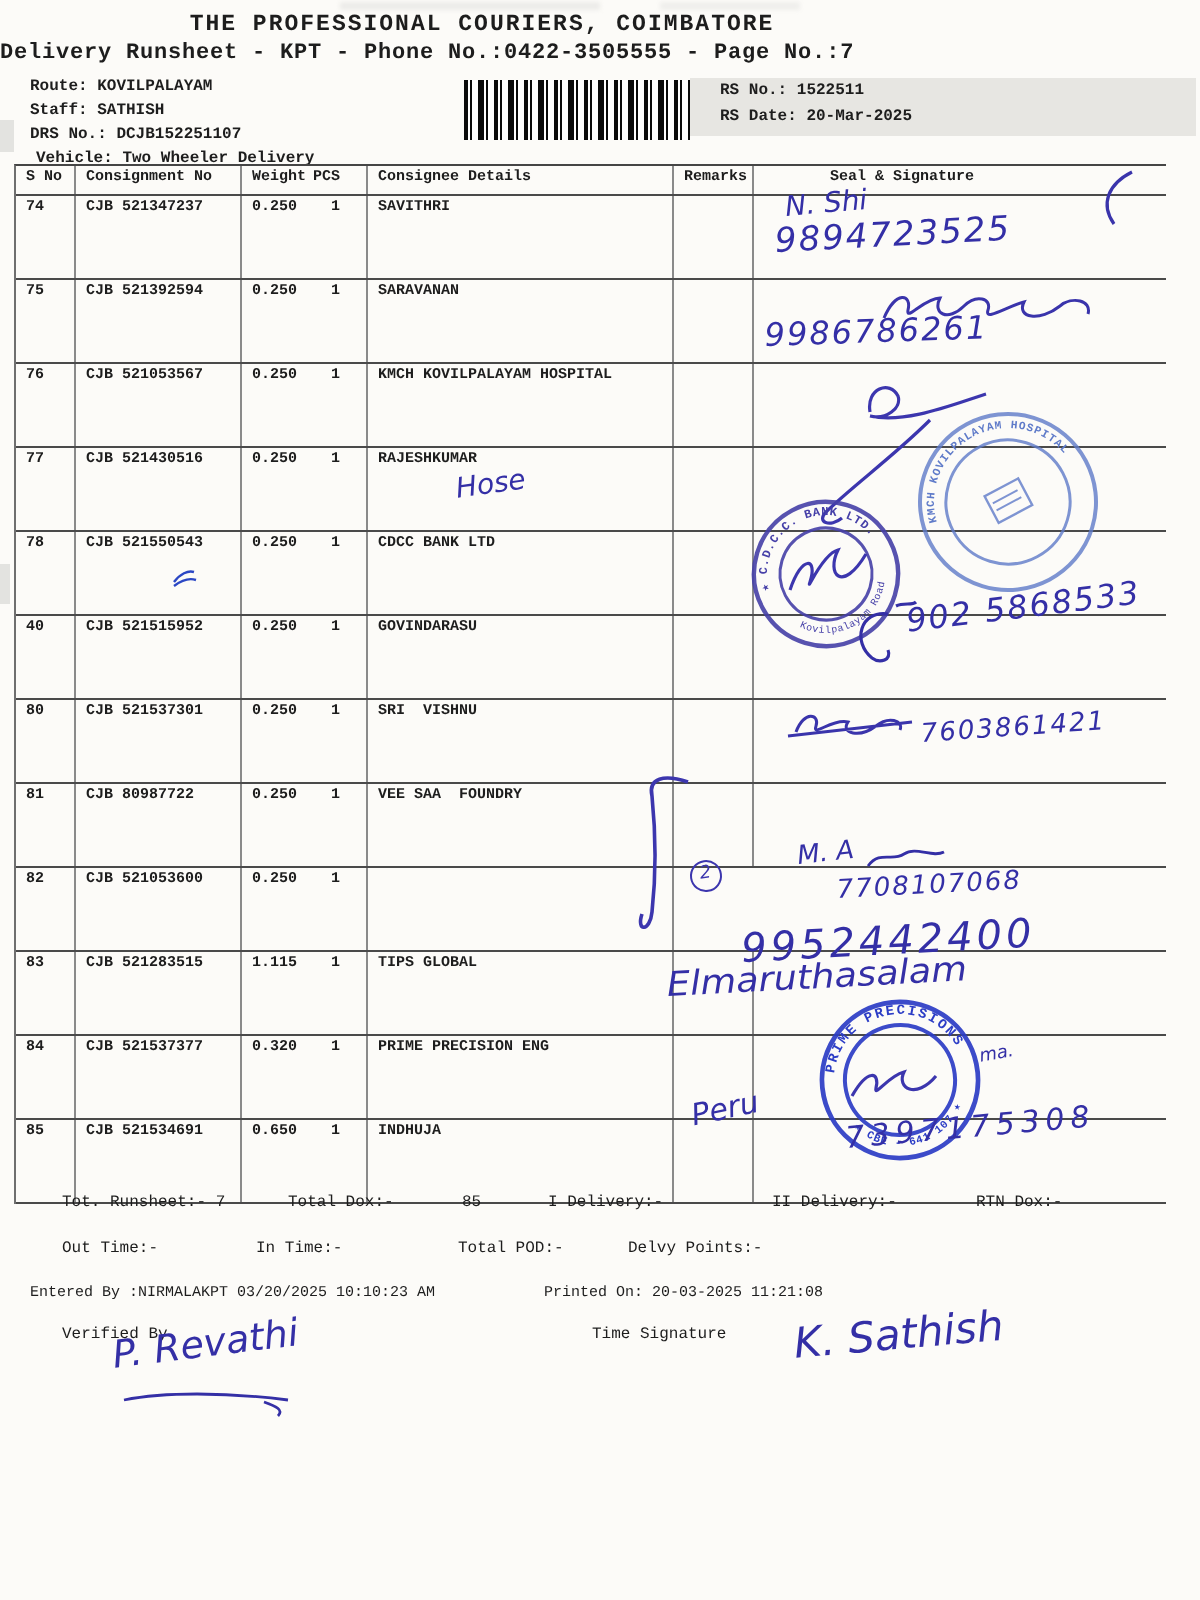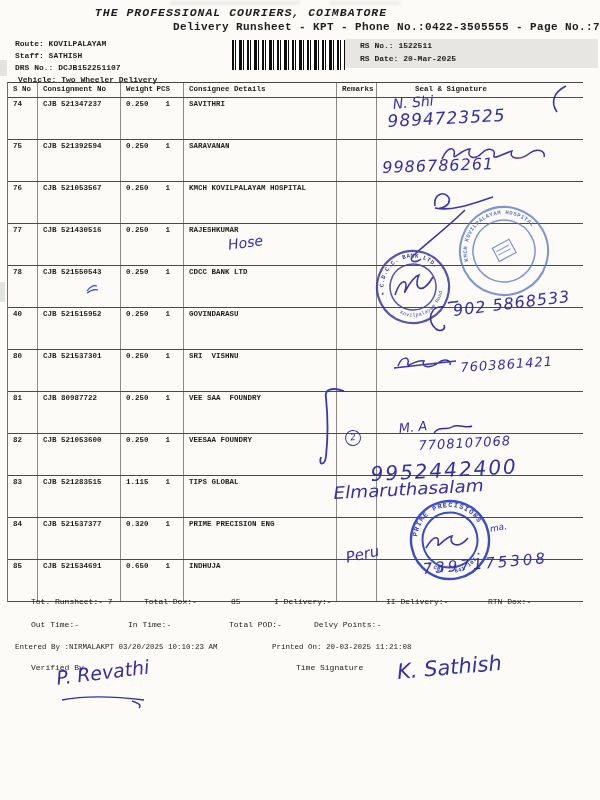--- a/index.html
+++ b/index.html
@@ -1,21 +1,21 @@
 <!DOCTYPE html>
 <html><head>
 <meta charset="utf-8">
 <style>
   html,body{margin:0;padding:0;background:#9a9a9a;}
   .page{position:relative;width:600px;height:800px;margin:0 auto;background:#fcfbf8;
         font-family:"Liberation Mono","DejaVu Sans Mono",monospace;color:#1d1d1d;overflow:hidden;}
   .abs{position:absolute;text-align:center;}
   
-  .title{top:6px;left:0;width:482px;font-size:11.5px;font-weight:700;letter-spacing:1px;font-style:italic;}
-  .subtitle{top:21px;left:0;width:600px;text-align:right;font-size:11px;font-weight:700;letter-spacing:.4px;}
+  .title{top:6px;left:0;width:482px;font-size:11.5px;font-weight:700;letter-spacing:1px;}
+  .subtitle{top:21px;left:0;width:600px;text-align:left;font-size:11px;font-weight:700;letter-spacing:.4px;}
   .meta{font-size:8px;font-weight:700;white-space:pre;}
   .rsbox{left:345px;top:39px;width:253px;height:29px;background:#e7e6e2;}
   .barcode{left:232px;top:40px;width:113px;height:30px;
      background:repeating-linear-gradient(90deg,#0b0b0b 0 2px,#fff 2px 3px,#0b0b0b 3px 4px,#fff 4px 7px,#0b0b0b 7px 10px,#fff 10px 11px,#0b0b0b 11px 12px,#fff 12px 15px);}
   
   .table{position:absolute;left:7px;top:82px;width:575px;border-top:1px solid #454545;border-left:1px solid #6f6f6f;}
   .thead,.trow{display:grid;grid-template-columns:30px 83px 63px 153px 40px 1fr;border-bottom:1px solid #4a4a4a;}
   .thead{height:14px;}
   .trow{height:41px;}
   .cell{border-right:1px solid #8a8a8a;padding:2px 2px 0 5px;font-size:7.5px;font-weight:700;overflow:hidden;white-space:pre;}
@@ -130,21 +130,20 @@
           <div class="cell">CJB 80987722</div>
           <div class="cell c-wt"><span>0.250</span><span>1</span></div>
           <div class="cell">VEE SAA  FOUNDRY</div>
           <div class="cell"></div>
           <div class="cell"></div>
         </div>
         <div class="trow">
           <div class="cell">82</div>
           <div class="cell">CJB 521053600</div>
           <div class="cell c-wt"><span>0.250</span><span>1</span></div>
-          <div class="cell">VEESAA FOUNDRY</div>
           <div class="cell"></div>
           <div class="cell"></div>
         </div>
         <div class="trow">
           <div class="cell">83</div>
           <div class="cell">CJB 521283515</div>
           <div class="cell c-wt"><span>1.115</span><span>1</span></div>
           <div class="cell">TIPS GLOBAL</div>
           <div class="cell"></div>
           <div class="cell"></div>

